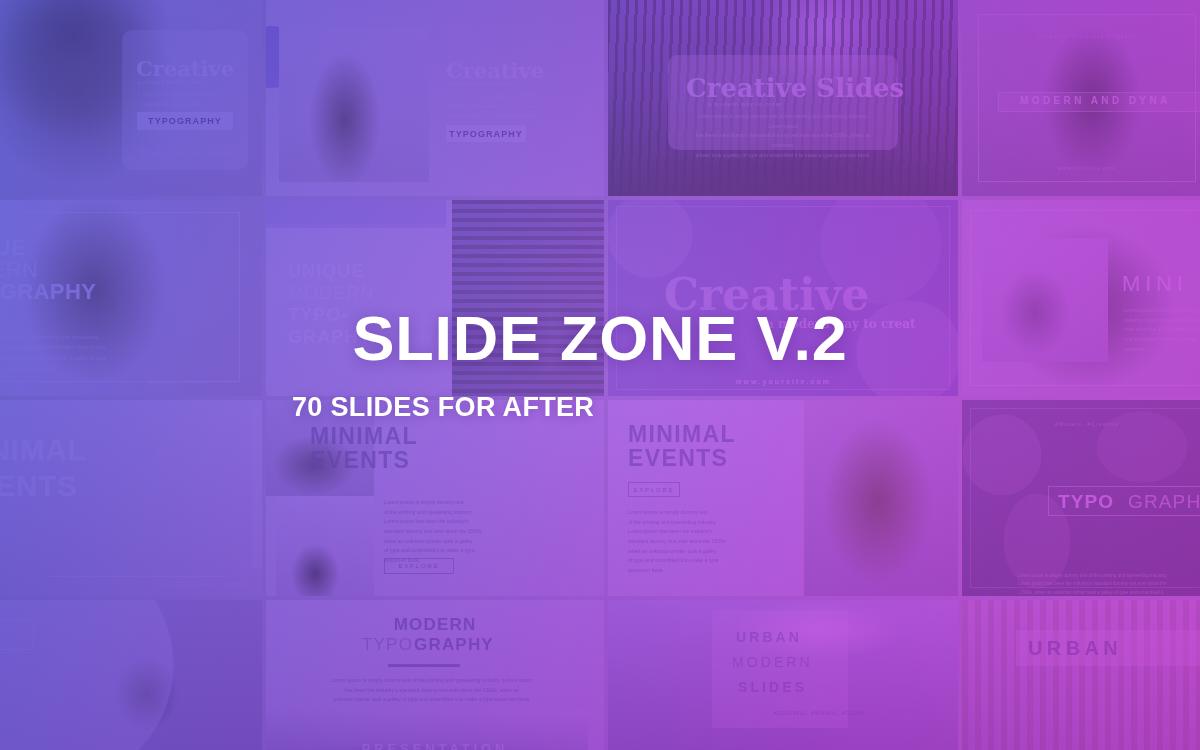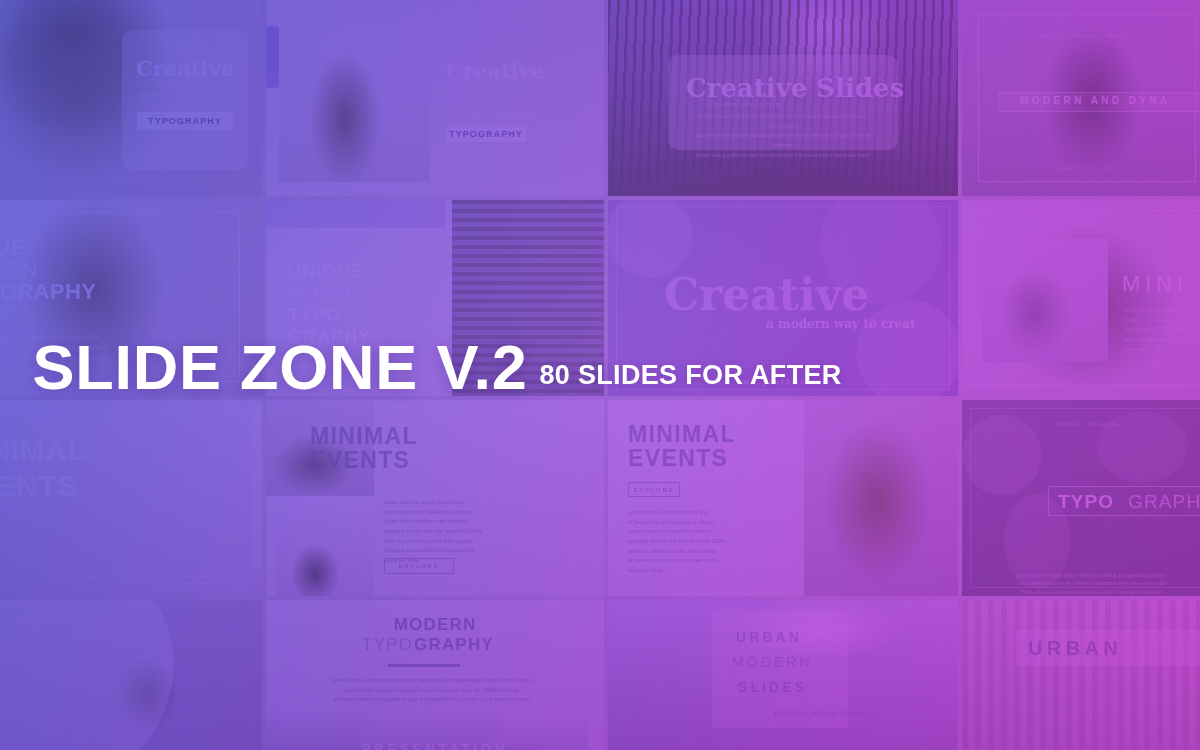--- a/index.html
+++ b/index.html
@@ -136,21 +136,21 @@
        rgba(221,76,232,.52) 100%);
   }
   #vig {
     position:absolute; inset:0;
     background:radial-gradient(ellipse 78% 72% at 50% 46%, rgba(255,255,255,.10) 0%, rgba(40,10,70,.12) 100%);
   }
 
   
   #titleblock {
     position:absolute; left:0; right:0; top:0; bottom:0;
-    display:flex; flex-direction:row; align-items:center;
+    display:flex; flex-direction:column; align-items:center;
     justify-content:center;
     pointer-events:none;
   }
   #main-title {
     font-size:63px;
     font-weight:700;
     color:#ffffff;
     letter-spacing:.012em;
     line-height:1;
     text-shadow:0 2px 14px rgba(60,20,110,.30);
@@ -357,17 +357,17 @@
     </div>
   </div>
 
   <div id="tint"></div>
   <div id="tint2"></div>
   <div id="vig"></div>
 
   <div id="titleblock">
     <div id="main-title">SLIDE ZONE V.2</div>
     <div id="sub-row">
-      <div class="sub" id="sub-a">80 SLIDES FOR AFTER</div>
+      <div class="sub" id="sub-a">70 SLIDES FOR AFTER</div>
     </div>
   </div>
 
 </div>
 
 </body></html>

